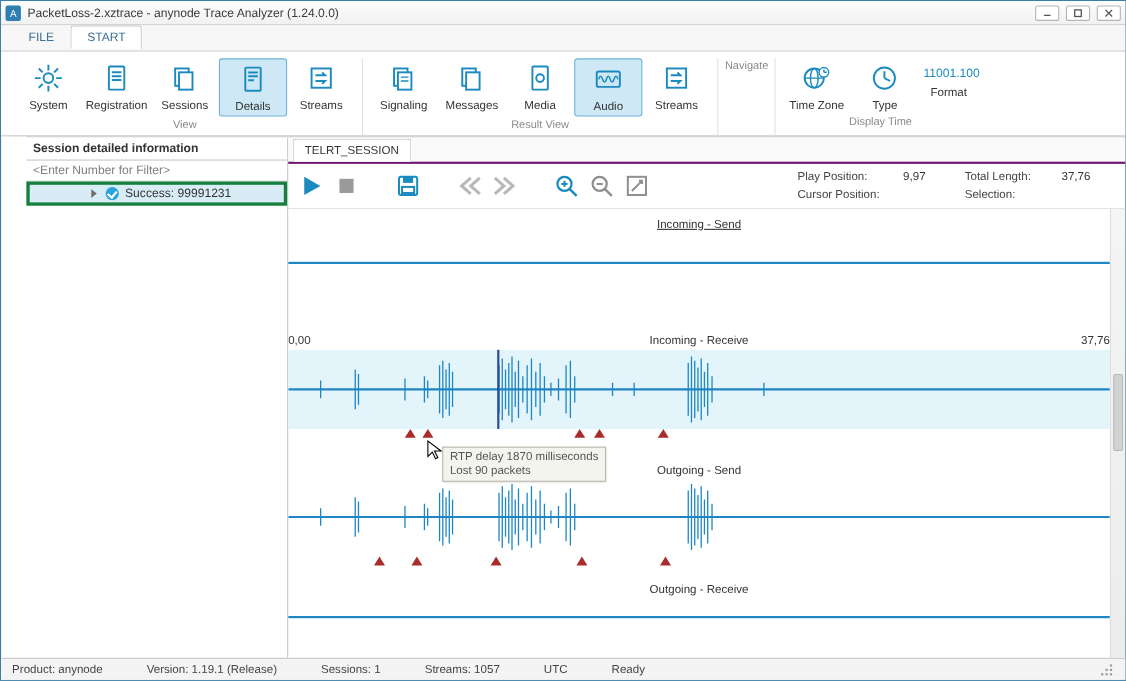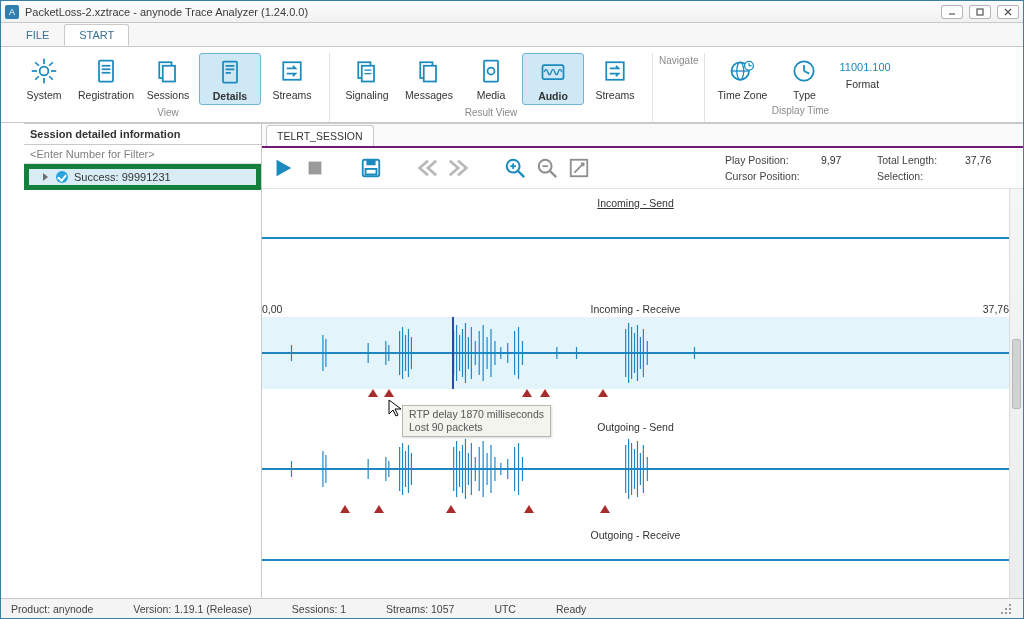--- a/index.html
+++ b/index.html
@@ -4,38 +4,38 @@
 <style>
   * { box-sizing: border-box; margin: 0; padding: 0; }
   html, body { width: 1024px; height: 619px; overflow: hidden; font-family: "Segoe UI", Tahoma, sans-serif; font-size: 11px; color: #333; }
   .window { width: 1024px; height: 619px; border: 1px solid #3a7fa6; background: #fff; display: flex; flex-direction: column; }
   .titlebar { height: 22px; background: linear-gradient(#fdfdfd,#f1f1f1); display: flex; align-items: center; padding: 0 4px; border-bottom: 1px solid #c9c9c9; }
   .titlebar .app-icon { width: 14px; height: 14px; background: #2f7fb0; color: #fff; font-size: 9px; text-align: center; line-height: 14px; margin-right: 6px; border-radius: 2px; }
   .titlebar .title { flex: 1; font-size: 11px; color: #3a3a3a; }
   .winbtns { display: flex; gap: 6px; }
   .winbtn { width: 22px; height: 14px; border: 1px solid #b5b5b5; border-radius: 2px; display: flex; align-items: center; justify-content: center; background: #fff; }
   .winbtn svg { width: 10px; height: 10px; }
-  .tabstrip { height: 24px; display: flex; align-items: center; padding-left: 10px; border-bottom: 1px solid #c9c9c9; background: #f7f7f7; }
+  .tabstrip { height: 24px; display: flex; align-items: flex-start; padding-left: 10px; border-bottom: 1px solid #c9c9c9; background: #f7f7f7; }
   .tab { padding: 4px 14px; font-size: 11px; color: #3b6f93; border: 1px solid transparent; cursor: pointer; }
   .tab.active { border: 1px solid #c9c9c9; border-bottom-color: #fff; background: #fff; border-radius: 3px 3px 0 0; margin-bottom: -1px; }
   .ribbon { display: flex; padding: 6px 6px 0 6px; border-bottom: 1px solid #c9c9c9; background: #fff; }
   .ribbon-group { display: flex; flex-direction: column; align-items: center; border-right: 1px solid #e2e2e2; padding: 0 6px 4px 6px; }
   .ribbon-group:last-child { border-right: none; }
   .ribbon-buttons { display: flex; }
   .rbtn { width: 62px; display: flex; flex-direction: column; align-items: center; padding: 4px 2px 2px 2px; border-radius: 3px; cursor: pointer; }
-  .rbtn.active { background: #cfe8f5; border: 1px solid #70b3d9; font-weight: bold; }
+  .rbtn.active { background: #cfe8f5; border: 1px solid #70b3d9; }
   .rbtn .ricon svg { width: 28px; height: 28px; }
   .rbtn .rlabel { font-size: 10.5px; margin-top: 2px; color: #333; }
   .ribbon-group .grp-label { font-size: 10px; color: #8a8a8a; margin-top: 2px; }
   .fmt-stack { width: 54px; display: flex; flex-direction: row; align-items: flex-end; padding: 4px 4px 2px 4px; color: #1a8abf; font-size: 11px; line-height: 13px; }
   .content { flex: 1; display: flex; min-height: 0; border-top: 1px solid #c9c9c9; margin-left: 23px; }
   .leftpane { width: 238px; border-right: 1px solid #c9c9c9; display: flex; flex-direction: column; background: #fff; }
   .leftpane .hdr { padding: 4px 6px; font-weight: 600; font-size: 11px; border-bottom: 1px solid #c9c9c9; }
   .leftpane .filter { padding: 3px 6px; color: #808080; font-style: normal; border-bottom: 1px solid #e0e0e0; }
-  .leftpane .item { display: flex; align-items: center; gap: 6px; padding: 2px 6px 2px 14px; background: #d8ecf6; border: 5px solid #15803d; margin: 0 0 0 0; }
+  .leftpane .item { display: flex; align-items: center; gap: 6px; padding: 2px 6px 2px 14px; background: #d8ecf6; border: 3px solid #15803d; margin: 0 0 0 0; justify-content: center; }
   .leftpane .item .disc { width: 0; height: 0; border-top: 4px solid transparent; border-bottom: 4px solid transparent; border-left: 5px solid #6e6e6e; margin-right: 2px; }
   .leftpane .item .ok { width: 12px; height: 12px; border-radius: 50%; background: #2aa4dd; position: relative; }
   .leftpane .item .ok::after { content:""; position:absolute; left:3px; top:2px; width:4px; height:6px; border:solid #fff; border-width:0 2px 2px 0; transform: rotate(40deg); }
   .leftpane .grow { flex: 1; }
   .rightpane { flex: 1; display: flex; flex-direction: column; min-width: 0; }
   .sessiontabs { height: 24px; display: flex; align-items: flex-end; padding: 2px 4px 0 4px; border-bottom: 2px solid #701a75; background: #fafafa; }
   .sessiontab { padding: 4px 10px; border: 1px solid #c9c9c9; border-bottom: none; background: #fff; font-size: 10.5px; border-radius: 3px 3px 0 0; }
   .toolbar2 { display: flex; align-items: center; padding: 6px 10px; gap: 10px; border-bottom: 1px solid #e3e3e3; }
   .toolbar2 .ticon { cursor: pointer; }
   .toolbar2 .ticon svg { width: 22px; height: 22px; display: block; }

